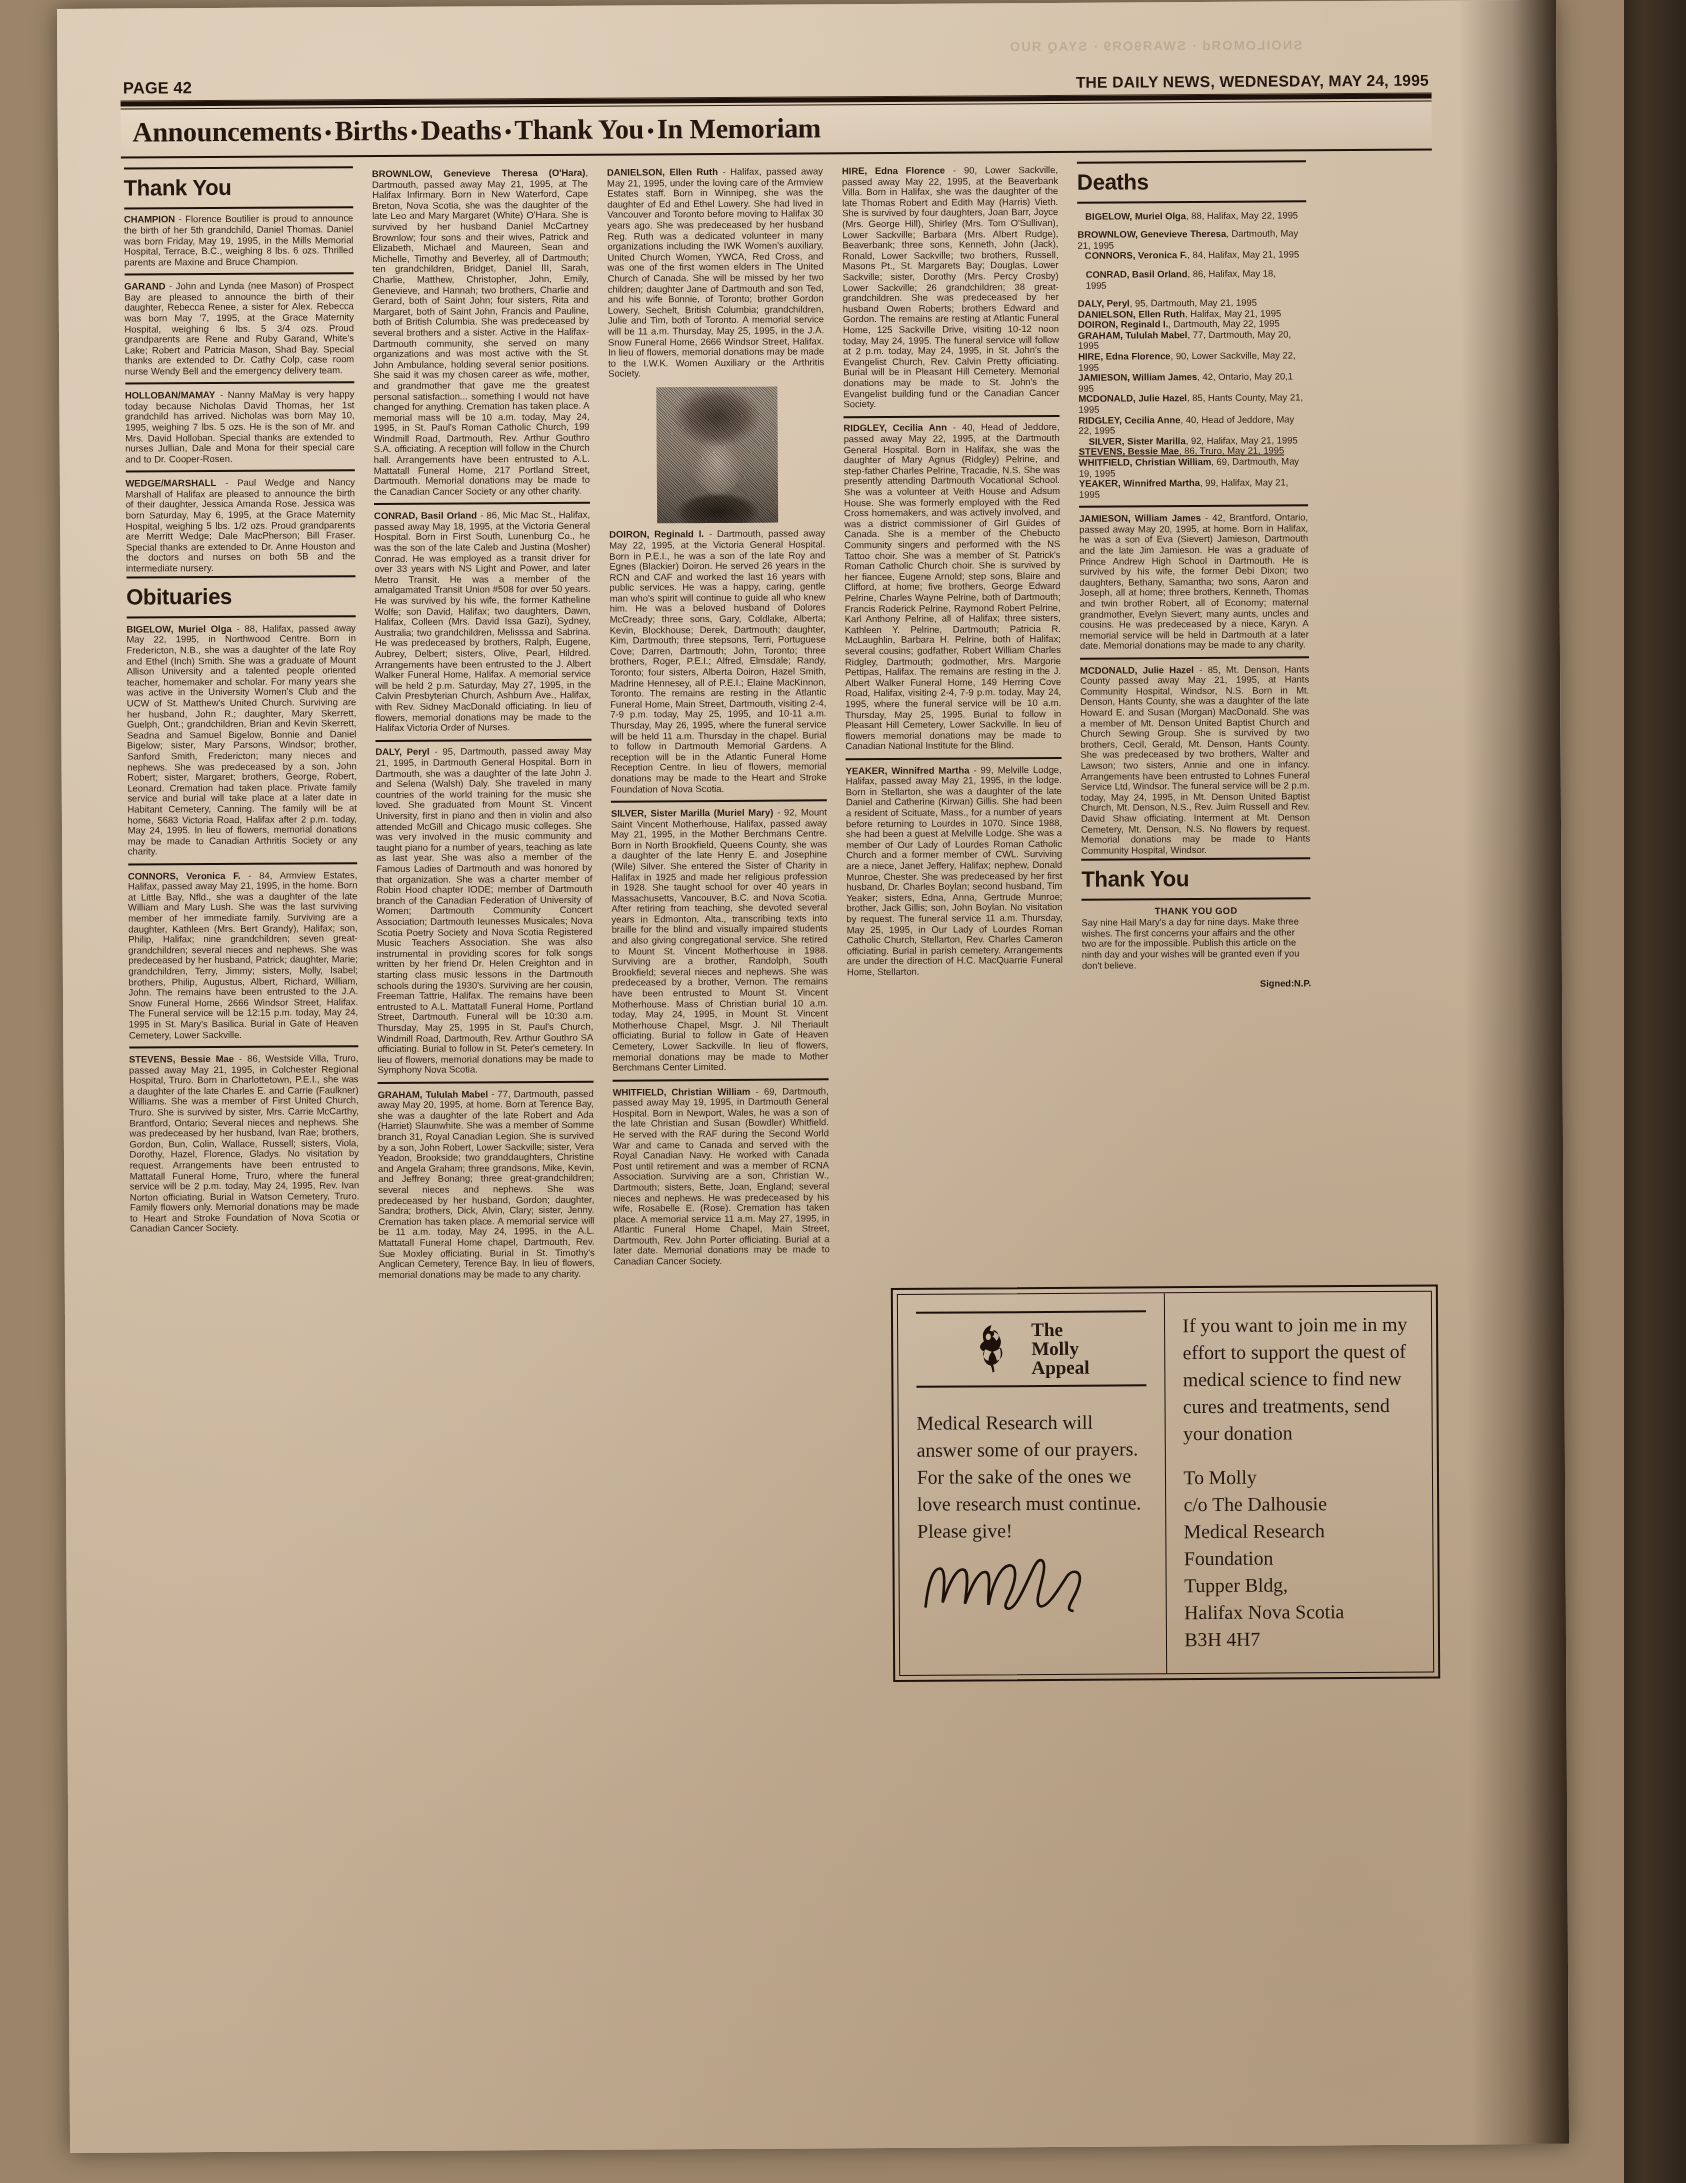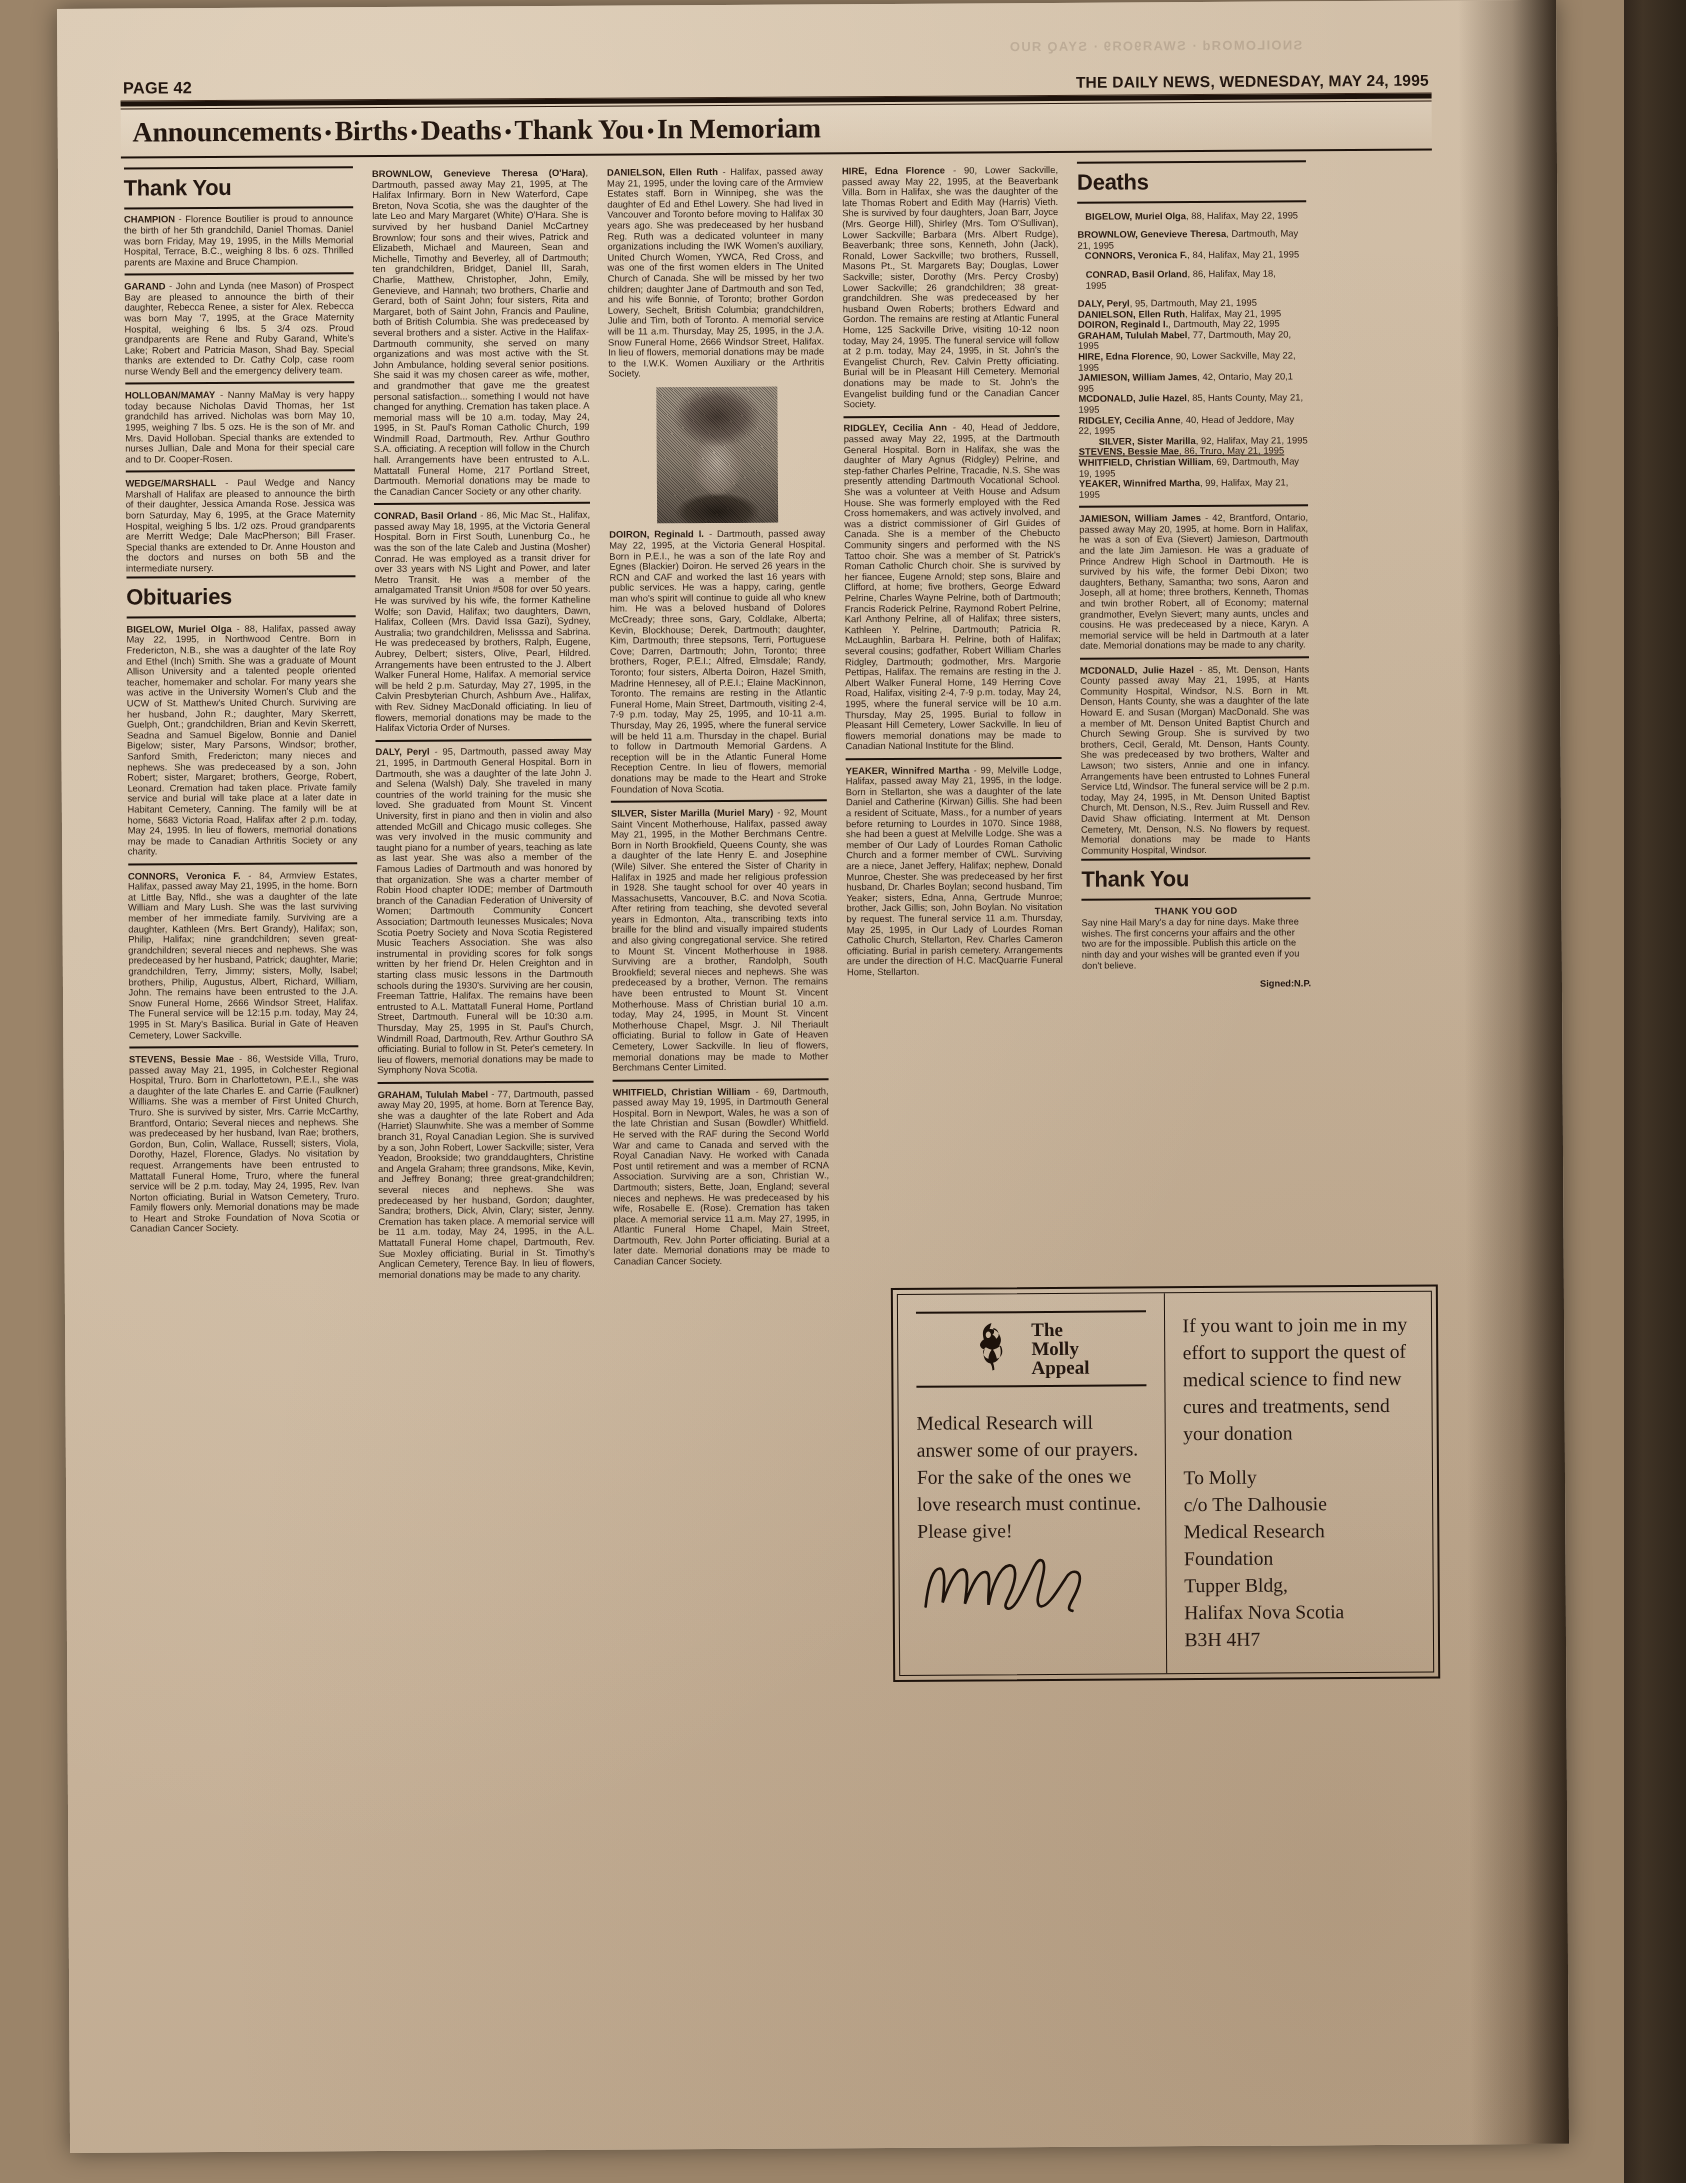--- a/index.html
+++ b/index.html
@@ -138,21 +138,21 @@
     margin-top:10.4px;
     border:2px double #1d120b;
     padding:3.9px;
     background:linear-gradient(180deg,rgba(255,250,240,.14),rgba(0,0,0,0));
   }
   .advert-inner{border:1.3px solid #1d120b;padding:0;display:flex;}
   .ad-left{width:50%;box-sizing:border-box;padding:17px 18px 19.6px 18px;border-right:1.3px solid #1d120b;}
   .ad-right{width:50%;box-sizing:border-box;padding:19.6px 15.6px 19.6px 18px;}
   .logo-row{
     border-top:2.6px solid #1d120b;border-bottom:2.6px solid #1d120b;
-    padding:7.8px 0;display:flex;align-items:flex-start;gap:11px;justify-content:center;
+    padding:7.8px 0;display:flex;align-items:flex-end;gap:11px;justify-content:center;
   }
   .logo-mark{width:48px;height:55px;flex:0 0 auto;}
   .logo-text{
     font-family:"Liberation Serif",serif;font-weight:bold;font-size:19px;line-height:19px;
   }
   .ad-body{
     font-family:"Liberation Serif",serif;font-size:19.6px;line-height:27px;margin-top:22px;
   }
   .ad-right p{font-family:"Liberation Serif",serif;font-size:19.6px;line-height:27px;margin:0 0 17px 0;}
   .ad-right p.addr{margin-bottom:0;}
@@ -252,21 +252,21 @@
               <div class="entry" style="margin: 0px; text-align: center;"><b>CONNORS, Veronica F.</b>, 84, Halifax, May 21, 1995</div>
               <div class="entry" style="margin: 8px; text-align: left;"><b>CONRAD, Basil Orland</b>, 86, Halifax, May 18, 1995</div>
               <div class="entry" style="margin: 0px; text-align: left;"><b>DALY, Peryl</b>, 95, Dartmouth, May 21, 1995</div>
               <div class="entry" style="margin: 0px; text-align: left;"><b>DANIELSON, Ellen Ruth</b>, Halifax, May 21, 1995</div>
               <div class="entry" style="margin: 0px; text-align: left;"><b>DOIRON, Reginald I.</b>, Dartmouth, May 22, 1995</div>
               <div class="entry" style="margin: 0px; text-align: left;"><b>GRAHAM, Tululah Mabel</b>, 77, Dartmouth, May 20, 1995</div>
               <div class="entry" style="margin: 0px; text-align: left;"><b>HIRE, Edna Florence</b>, 90, Lower Sackville, May 22, 1995</div>
               <div class="entry" style="margin: 0px; text-align: left;"><b>JAMIESON, William James</b>, 42, Ontario, May 20,1 995</div>
               <div class="entry" style="margin: 0px; text-align: left;"><b>MCDONALD, Julie Hazel</b>, 85, Hants County, May 21, 1995</div>
               <div class="entry" style="margin: 0px; text-align: left;"><b>RIDGLEY, Cecilia Anne</b>, 40, Head of Jeddore, May 22, 1995</div>
-              <div class="entry" style="margin: 0px; text-align: right;"><b>SILVER, Sister Marilla</b>, 92, Halifax, May 21, 1995</div>
+              <div class="entry" style="margin: 0px; text-align: center;"><b>SILVER, Sister Marilla</b>, 92, Halifax, May 21, 1995</div>
               <div class="entry" style="margin: 0px; text-align: left; text-decoration: underline;"><b>STEVENS, Bessie Mae</b>, 86, Truro, May 21, 1995</div>
               <div class="entry" style="margin: 0px; text-align: left;"><b>WHITFIELD, Christian William</b>, 69, Dartmouth, May 19, 1995</div>
               <div class="entry" style="margin: 0px; text-align: left;"><b>YEAKER, Winnifred Martha</b>, 99, Halifax, May 21, 1995</div>
             </div>
           <div class="sep"></div>
           <div class="entry"><b>JAMIESON, William James</b> - 42, Brantford, Ontario, passed away May 20, 1995, at home. Born in Halifax, he was a son of Eva (Sievert) Jamieson, Dartmouth and the late Jim Jamieson. He was a graduate of Prince Andrew High School in Dartmouth. He is survived by his wife, the former Debi Dixon; two daughters, Bethany, Samantha; two sons, Aaron and Joseph, all at home; three brothers, Kenneth, Thomas and twin brother Robert, all of Economy; maternal grandmother, Evelyn Sievert; many aunts, uncles and cousins. He was predeceased by a niece, Karyn. A memorial service will be held in Dartmouth at a later date. Memorial donations may be made to any charity.</div>
           <div class="sep"></div>
           <div class="entry"><b>MCDONALD, Julie Hazel</b> - 85, Mt. Denson, Hants County passed away May 21, 1995, at Hants Community Hospital, Windsor, N.S. Born in Mt. Denson, Hants County, she was a daughter of the late Howard E. and Susan (Morgan) MacDonald. She was a member of Mt. Denson United Baptist Church and Church Sewing Group. She is survived by two brothers, Cecil, Gerald, Mt. Denson, Hants County. She was predeceased by two brothers, Walter and Lawson; two sisters, Annie and one in infancy. Arrangements have been entrusted to Lohnes Funeral Service Ltd, Windsor. The funeral service will be 2 p.m. today, May 24, 1995, in Mt. Denson United Baptist Church, Mt. Denson, N.S., Rev. Juim Russell and Rev. David Shaw officiating. Interment at Mt. Denson Cemetery, Mt. Denson, N.S. No flowers by request. Memorial donations may be made to Hants Community Hospital, Windsor.</div>
 
           <div class="sect">

